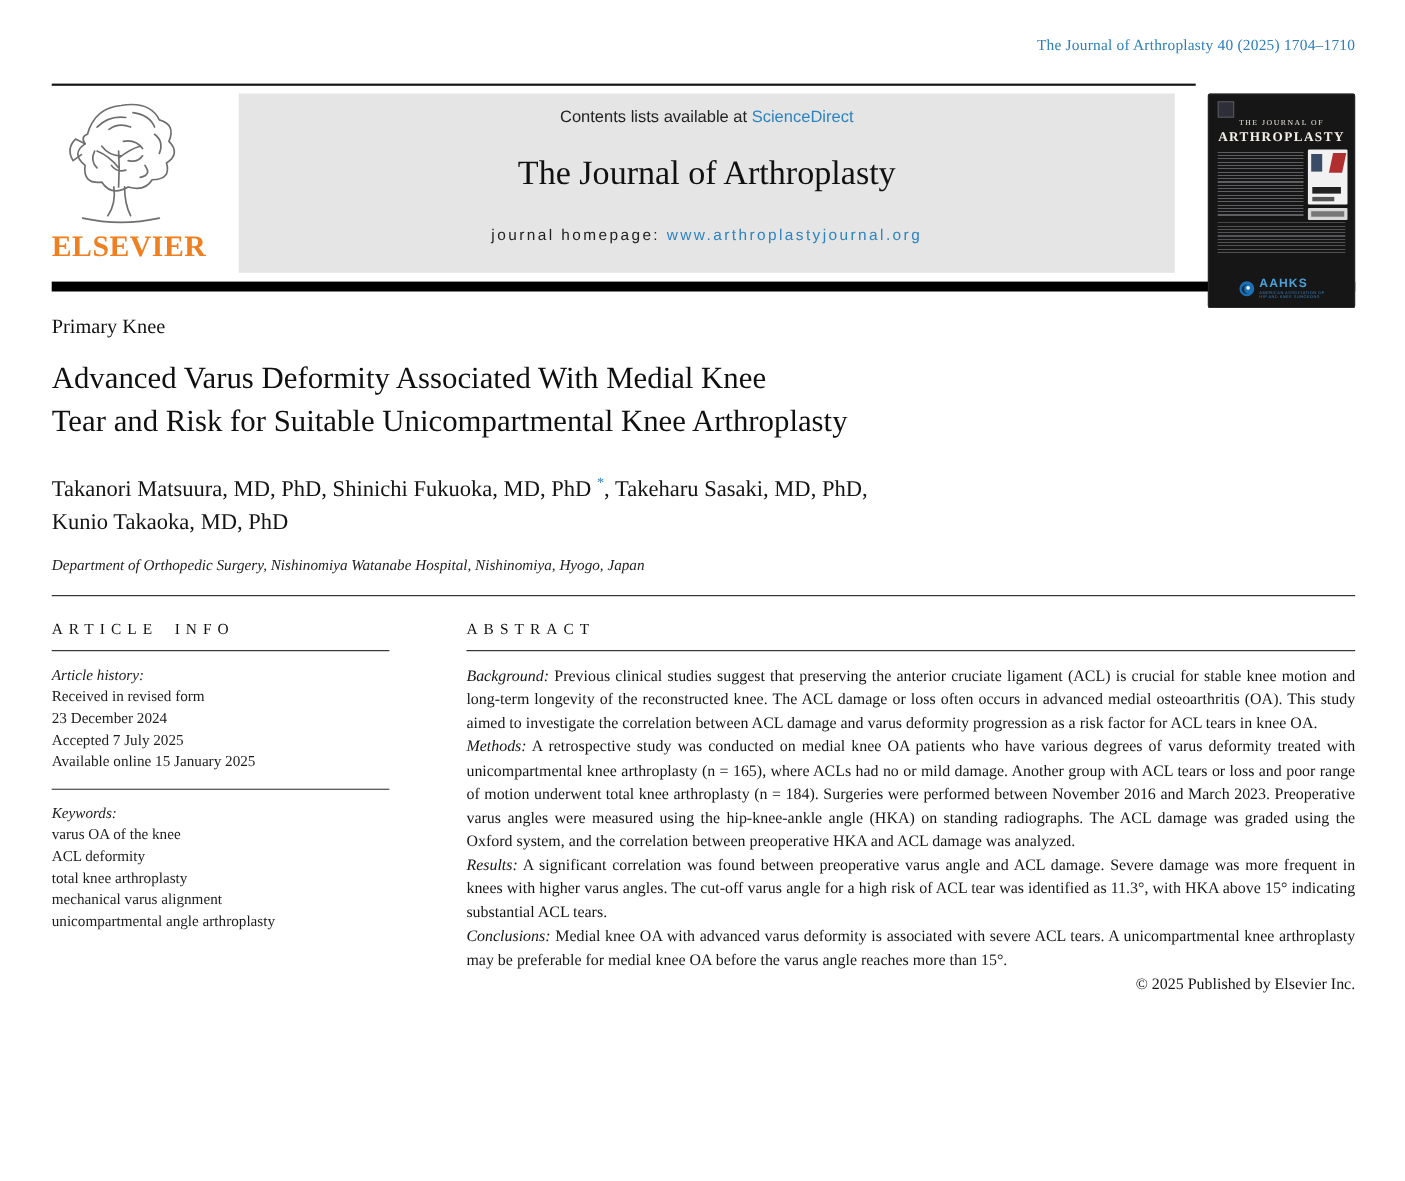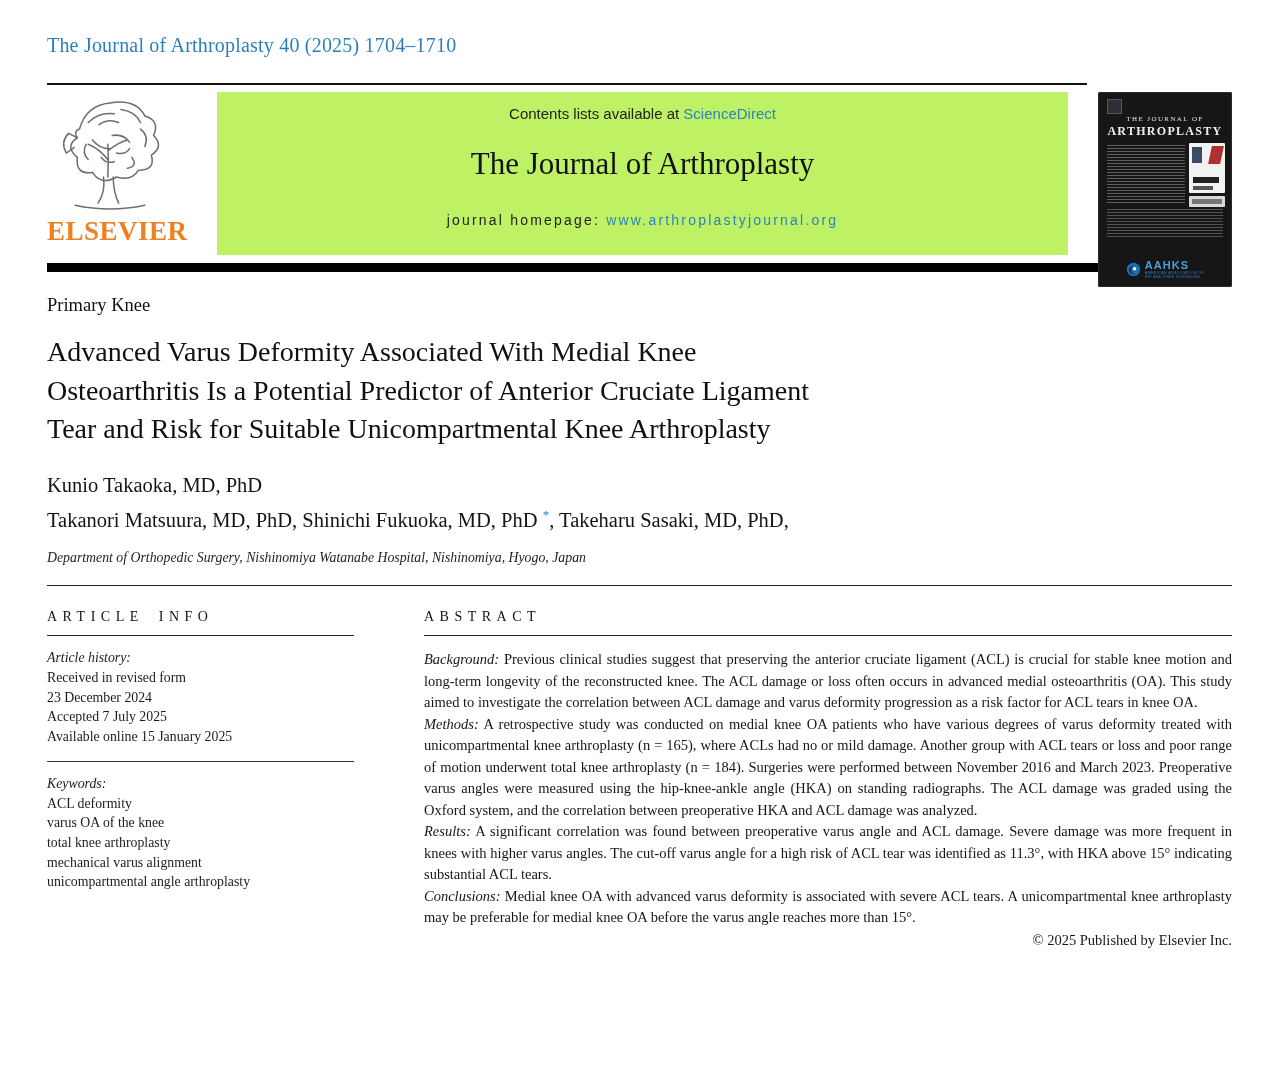--- a/index.html
+++ b/index.html
@@ -8,38 +8,38 @@
     width:1277px;height:1074px;
     background:#fff;
     font-family:"Liberation Serif",serif;
     color:#1a1a1a;
     overflow:hidden;
   }
   .inner{padding:0 45px 0 47px;}
 
   
   .citation{
-    margin-top:34px;text-align:left;
-    font-size:20px;color:#2d7fba;letter-spacing:.2px;
+    margin-top:34px;text-align:right;
+    font-size:14px;color:#2d7fba;letter-spacing:.2px;
   }
 
   
   .top-rule{margin-top:26px;height:0;border-top:2px solid #141414;width:1040px;}
 
   
   .header-row{display:flex;margin-top:7px;height:163px;}
   .elsevier-block{width:152px;flex:0 0 auto;display:flex;flex-direction:column;align-items:flex-start;}
   .elsevier-tree{width:118px;height:122px;margin-left:4px;}
   .elsevier-word{
     font-family:Liberation Serif, serif;font-weight:600;
     font-size:27px;color:#ef8022;letter-spacing:.5px;margin-top:2px;
   }
   .banner{
     flex:1 1 auto;margin-left:18px;margin-right:30px;
-    background:#bef264;text-align:center;padding-top:13px;height:150px;
+    background:#e5e5e5;text-align:center;padding-top:13px;height:150px;
   }
   .banner-line1{font-family:"Liberation Sans",sans-serif;font-size:15px;color:#222;}
   .link-blue{color:#2d84c0;cursor:pointer;}
   .banner-title{font-family:"Liberation Serif",serif;font-size:31px;color:#111;margin-top:24px;}
   .banner-line3{font-family:"Liberation Sans",sans-serif;font-size:14px;color:#222;letter-spacing:2.2px;margin-top:30px;}
   .banner-line3 .link-blue{letter-spacing:2.2px;}
 
   
   .cover{
     position:relative;flex:0 0 auto;width:134px;height:195px;
@@ -181,27 +181,26 @@
         </div>
       </div>
     </div>
 
     <div class="black-bar"></div>
 
     <div class="section-label">Primary Knee</div>
 
     <h1 class="title">
       <span style="display:block">Advanced Varus Deformity Associated With Medial Knee</span>
-      <span style="display:block">Osteoarthritis Is a Potential Predictor of Anterior Cruciate Ligament</span>
       <span style="display:block">Tear and Risk for Suitable Unicompartmental Knee Arthroplasty</span>
     </h1>
 
     <div class="authors">
+      <span style="display:block"><span>Takanori Matsuura, MD, PhD, Shinichi Fukuoka, MD, PhD </span><sup>*</sup><span>, Takeharu Sasaki, MD, PhD,</span></span>
       <span style="display:block">Kunio Takaoka, MD, PhD</span>
-      <span style="display:block"><span>Takanori Matsuura, MD, PhD, Shinichi Fukuoka, MD, PhD </span><sup>*</sup><span>, Takeharu Sasaki, MD, PhD,</span></span>
     </div>
 
     <div class="affiliation">Department of Orthopedic Surgery, Nishinomiya Watanabe Hospital, Nishinomiya, Hyogo, Japan</div>
 
     <div class="main-rule"></div>
 
     <div class="columns">
 
       <div class="col-left">
         <div class="col-heading">ARTICLE INFO</div>
@@ -209,22 +208,22 @@
         <div class="info-body">
           <div class="italic-label">Article history:</div>
           <div>Received in revised form</div>
           <div>23 December 2024</div>
           <div>Accepted 7 July 2025</div>
           <div>Available online 15 January 2025</div>
         </div>
         <div class="kw-divider"></div>
         <div class="info-body" style="margin-top:0">
           <div class="italic-label">Keywords:</div>
+          <div>varus OA of the knee</div>
           <div>ACL deformity</div>
-          <div>varus OA of the knee</div>
           <div>total knee arthroplasty</div>
           <div>mechanical varus alignment</div>
           <div>unicompartmental angle arthroplasty</div>
         </div>
       </div>
 
       <div class="col-right">
         <div class="col-heading">ABSTRACT</div>
         <div class="heading-rule"></div>
         <div class="abstract-body">

